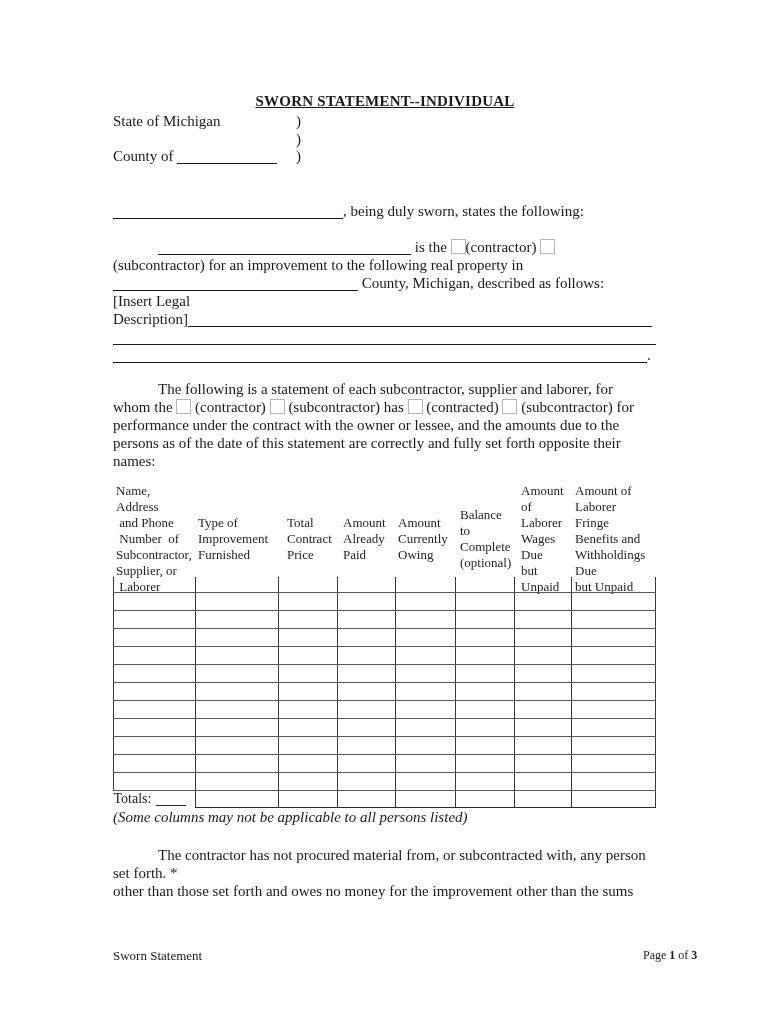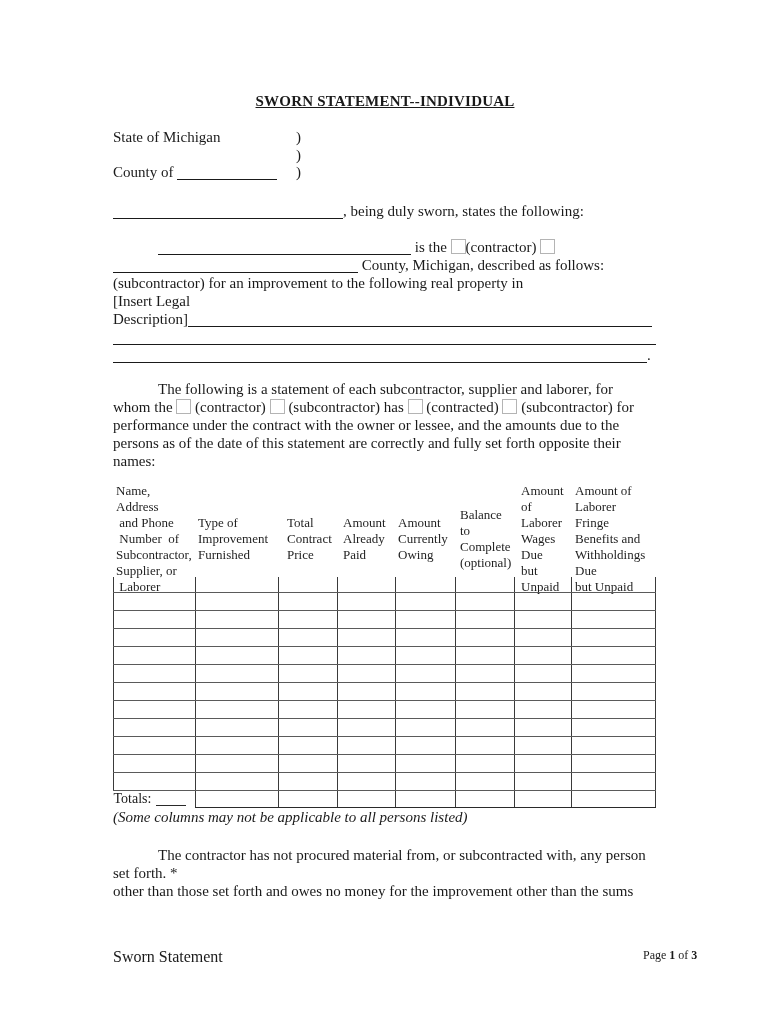--- a/index.html
+++ b/index.html
@@ -10,21 +10,21 @@
     color:#1a1a1a;
     font-family:"Liberation Serif", serif;
     font-size:15px;
     overflow:hidden;
   }
   .abs{position:absolute;}
   
   .title-wrap{top:93px;left:0;width:770px;text-align:center;}
   .title-text{font-weight:bold;text-decoration:underline;font-size:15px;letter-spacing:0.2px;}
   
-  .jurat{top:129px;left:113px;width:260px;}
+  .jurat{top:113px;left:113px;width:260px;}
   .jline{position:relative;height:17.5px;line-height:17.5px;}
   .paren{position:absolute;left:183px;top:0;}
   
   .bl{display:inline-block;border-bottom:1px solid #1a1a1a;height:12px;vertical-align:-3px;}
   
   .intro{top:202px;left:113px;width:620px;line-height:18px;}
   .iline{height:18px;white-space:nowrap;}
   .indent{display:inline-block;width:45px;}
   
   .cb{display:inline-block;width:13px;height:13px;border:1px solid #b4b4b4;background:#fff;vertical-align:-2px;}
@@ -52,21 +52,21 @@
   .tick-cell:last-child{border-right:1px solid #3a3a3a;}
   .grid-cell{border-left:1px solid #3a3a3a;border-bottom:1px solid #5a5a5a;height:17px;}
   .grid-cell:last-child{border-right:1px solid #3a3a3a;}
   .totals-row td{height:14px;}
   .totals-label-cell{border:none;font-size:14px;white-space:nowrap;position:relative;}
   .totals-bl{width:30px;margin-left:5px;border-bottom:1px solid #2a2a2a;}
   .totals-cell{border-left:1px solid #3a3a3a;border-bottom:1px solid #2a2a2a;}
   .totals-cell:last-child{border-right:1px solid #3a3a3a;}
   
   .note{top:809px;left:113px;font-style:italic;}
-  .footer-left{top:948px;left:113px;font-size:16px;}
+  .footer-left{top:948px;left:113px;font-size:13px;}
   .footer-right{top:948px;left:643px;font-size:12px;white-space:nowrap;}
 </style>
 </head>
 <body>
 
 <div class="page">
 
   <div class="abs title-wrap">
     <span class="title-text">SWORN STATEMENT--INDIVIDUAL</span>
   </div>
@@ -76,22 +76,22 @@
     <div class="jline">
         <span class="paren">)</span>
       </div>
     <div class="jline"><span>County of </span><span class="bl" style="width:100px;"></span><span class="paren">)</span></div>
   </div>
 
   <div class="abs intro">
     <div class="iline"><span class="bl" style="width:230px;"></span><span>, being duly sworn, states the following:</span></div>
     <div class="iline"></div>
     <div class="iline"><span class="indent"></span><span class="bl" style="width:253px;"></span><span> is the </span><span class="cb"></span><span>(contractor) </span><span class="cb"></span></div>
+    <div class="iline"><span>(subcontractor) for an improvement to the following real property in</span></div>
     <div class="iline"><span class="bl" style="width:245px;"></span><span> County, Michigan, described as follows:</span></div>
-    <div class="iline"><span>(subcontractor) for an improvement to the following real property in</span></div>
     <div class="iline"><span>[Insert Legal</span></div>
     <div class="iline"><span>Description]</span><span class="bl" style="width:464px;"></span></div>
     <div class="iline"><span class="bl" style="width:543px;"></span></div>
     <div class="iline"><span class="bl" style="width:534px;"></span><span>.</span></div>
   </div>
 
   <div class="abs para1">
     <div class="pline ti">The following is a statement of each subcontractor, supplier and laborer, for</div>
     <div class="pline"><span>whom the </span><span class="cb"></span><span> (contractor) </span><span class="cb"></span><span> (subcontractor) has </span><span class="cb"></span><span> (contracted) </span><span class="cb"></span><span> (subcontractor) for</span></div>
     <div class="pline">performance under the contract with the owner or lessee, and the amounts due to the</div>

